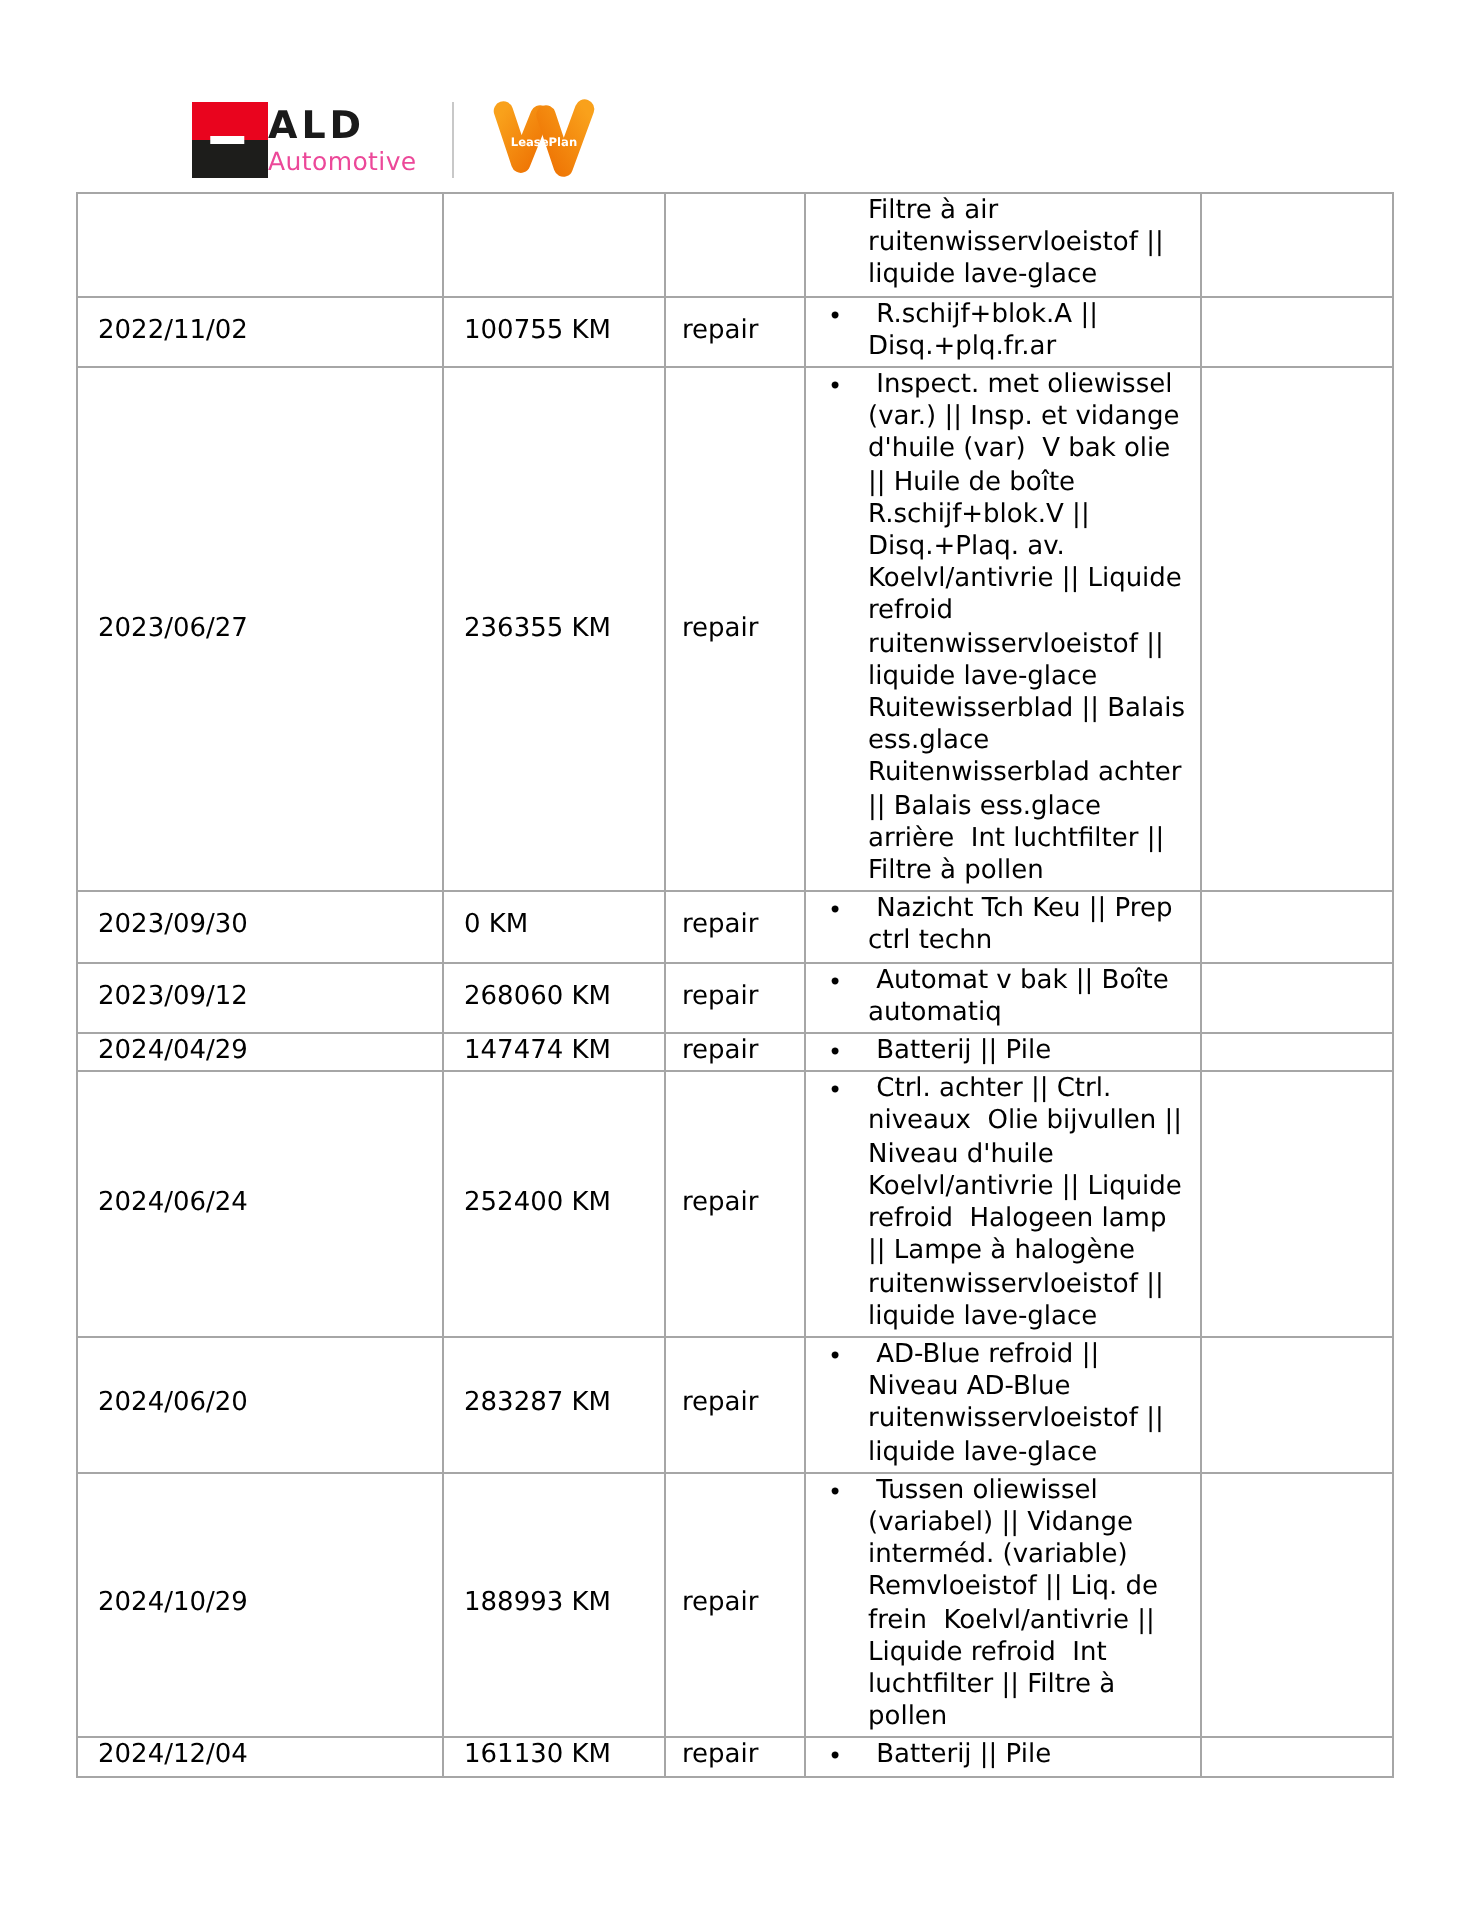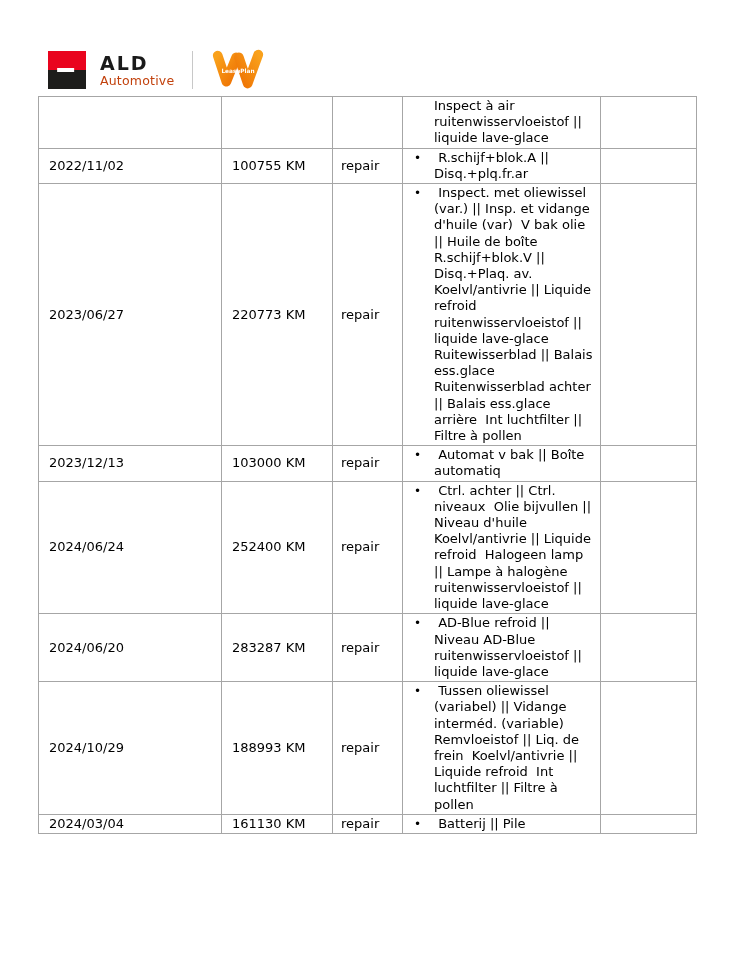--- a/index.html
+++ b/index.html
@@ -12,41 +12,41 @@
     overflow: hidden;
   }
 
   
   .header {
     display: flex;
     align-items: center;
     margin: 49px 0 0 48px;
     height: 42px;
   }
-  .ald-logo { display: flex; align-items: center; gap: 14px; }
+  .ald-logo { display: flex; align-items: center; gap: 0; margin-left: 48px; }
   .ald-mark {
     width: 38px; height: 38px;
     position: relative;
     flex: none;
   }
   .ald-mark .top    { position: absolute; top: 0; left: 0; width: 100%; height: 50%; background: #e9041e; }
   .ald-mark .bottom { position: absolute; bottom: 0; left: 0; width: 100%; height: 50%; background: #1d1d1b; }
   .ald-mark .dash   {
     position: absolute; left: 50%; top: 50%;
     width: 17px; height: 4px;
     transform: translate(-58%, -50%);
     background: #ffffff;
   }
   .ald-text { display: flex; flex-direction: column; justify-content: center; }
   .ald-title {
     font-size: 19px; font-weight: bold; letter-spacing: 2px;
     color: #1a1a1a; line-height: 20px;
   }
   .ald-subtitle {
-    font-size: 12.5px; color: #c2410c; line-height: 15px; letter-spacing: 0.2px;
+    font-size: 12.5px; color: #ec4899; line-height: 15px; letter-spacing: 0.2px;
   }
   .logo-divider {
     width: 1px; height: 38px; background: #c8c8c8;
     margin: 0 16px 0 18px;
   }
   .lp-logo { width: 58px; height: 44px; }
 
   
   .service-table {
     margin: 5px 0 0 38px;
@@ -118,66 +118,90 @@
 <table class="service-table">
   <tbody>
 
     <tr>
       <td class="c-date"></td>
       <td class="c-km"></td>
       <td class="c-type"></td>
       <td class="c-desc">
         <div class="desc-wrap">
           <span class="bullet"></span>
-          <span class="desc-text">Inspect à air  ruitenwisservloeistof || liquide lave-glace</span>
+          <span class="desc-text">Filtre à air  ruitenwisservloeistof || liquide lave-glace</span>
         </div>
       </td>
       <td class="c-empty"></td>
     </tr>
 
     <tr>
       <td class="c-date">2022/11/02</td>
       <td class="c-km">100755 KM</td>
       <td class="c-type">repair</td>
       <td class="c-desc">
         <div class="desc-wrap">
           <span class="bullet">•</span>
           <span class="desc-text"> R.schijf+blok.A || Disq.+plq.fr.ar</span>
         </div>
       </td>
       <td class="c-empty"></td>
     </tr>
 
     <tr>
       <td class="c-date">2023/06/27</td>
-      <td class="c-km">220773 KM</td>
+      <td class="c-km">236355 KM</td>
       <td class="c-type">repair</td>
       <td class="c-desc">
         <div class="desc-wrap">
           <span class="bullet">•</span>
           <span class="desc-text"> Inspect. met oliewissel (var.) || Insp. et vidange d'huile (var)  V bak olie || Huile de boîte  R.schijf+blok.V || Disq.+Plaq. av.  Koelvl/antivrie || Liquide refroid  ruitenwisservloeistof || liquide lave-glace  Ruitewisserblad || Balais ess.glace  Ruitenwisserblad achter || Balais ess.glace arrière  Int luchtfilter || Filtre à pollen</span>
         </div>
       </td>
       <td class="c-empty"></td>
     </tr>
 
-
-    <tr>
-      <td class="c-date">2023/12/13</td>
-      <td class="c-km">103000 KM</td>
+    <tr>
+      <td class="c-date">2023/09/30</td>
+      <td class="c-km">0 KM</td>
+      <td class="c-type">repair</td>
+      <td class="c-desc">
+        <div class="desc-wrap">
+          <span class="bullet">•</span>
+          <span class="desc-text"> Nazicht Tch Keu || Prep ctrl techn</span>
+        </div>
+      </td>
+      <td class="c-empty"></td>
+    </tr>
+
+    <tr>
+      <td class="c-date">2023/09/12</td>
+      <td class="c-km">268060 KM</td>
       <td class="c-type">repair</td>
       <td class="c-desc">
         <div class="desc-wrap">
           <span class="bullet">•</span>
           <span class="desc-text"> Automat v bak || Boîte automatiq</span>
         </div>
       </td>
       <td class="c-empty"></td>
     </tr>
 
+    <tr>
+      <td class="c-date">2024/04/29</td>
+      <td class="c-km">147474 KM</td>
+      <td class="c-type">repair</td>
+      <td class="c-desc">
+        <div class="desc-wrap">
+          <span class="bullet">•</span>
+          <span class="desc-text"> Batterij || Pile</span>
+        </div>
+      </td>
+      <td class="c-empty"></td>
+    </tr>
 
     <tr>
       <td class="c-date">2024/06/24</td>
       <td class="c-km">252400 KM</td>
       <td class="c-type">repair</td>
       <td class="c-desc">
         <div class="desc-wrap">
           <span class="bullet">•</span>
           <span class="desc-text"> Ctrl. achter || Ctrl. niveaux  Olie bijvullen || Niveau d'huile  Koelvl/antivrie || Liquide refroid  Halogeen lamp || Lampe à halogène  ruitenwisservloeistof || liquide lave-glace</span>
         </div>
@@ -205,21 +229,21 @@
       <td class="c-desc">
         <div class="desc-wrap">
           <span class="bullet">•</span>
           <span class="desc-text"> Tussen oliewissel (variabel) || Vidange interméd. (variable)  Remvloeistof || Liq. de frein  Koelvl/antivrie || Liquide refroid  Int luchtfilter || Filtre à pollen</span>
         </div>
       </td>
       <td class="c-empty"></td>
     </tr>
 
     <tr>
-      <td class="c-date">2024/03/04</td>
+      <td class="c-date">2024/12/04</td>
       <td class="c-km">161130 KM</td>
       <td class="c-type">repair</td>
       <td class="c-desc">
         <div class="desc-wrap">
           <span class="bullet">•</span>
           <span class="desc-text"> Batterij || Pile</span>
         </div>
       </td>
       <td class="c-empty"></td>
     </tr>

